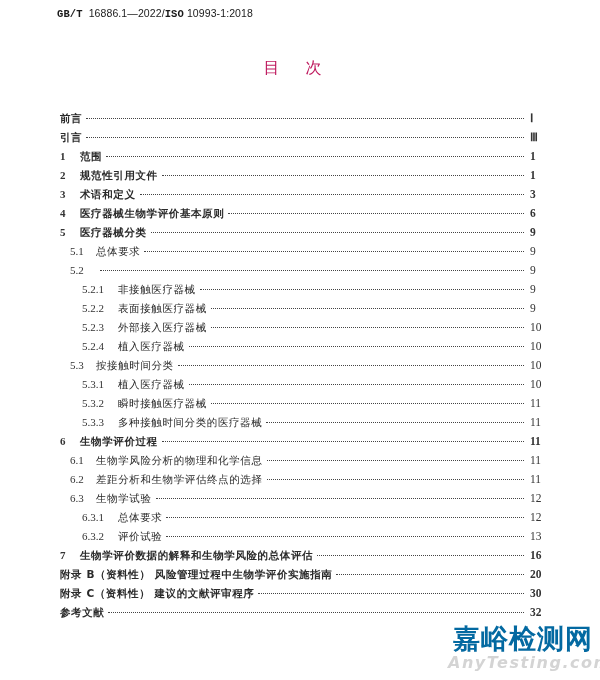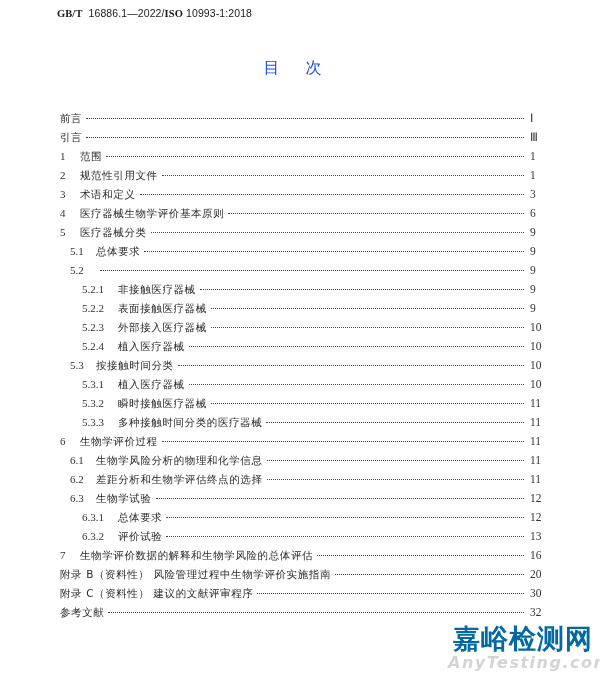--- a/index.html
+++ b/index.html
@@ -19,33 +19,33 @@
       position: absolute;
       left: 57px;
       top: 7px;
       font-size: 10.5px;
       letter-spacing: 0.1px;
       color: #1a1a1a;
       font-family: "Liberation Sans", "DejaVu Sans", sans-serif;
     }
     .doc-header .bold {
       font-weight: bold;
-      font-family: Liberation Serif, serif;
+      font-family: Liberation Mono, monospace;
       margin-top: 48px;
     }
     .title {
       position: absolute;
       left: 0;
       width: 585px;
       top: 58px;
       text-align: center;
       font-family: Liberation Serif, serif;
       font-size: 16px;
       letter-spacing: 0;
-      color: #1d4ed8;
+      color: #be185d;
     }
     .title span.t2 {
       margin-left: 26px;
     }
     .toc {
       position: absolute;
       left: 60px;
       top: 109px;
       width: 486px;
     }
@@ -75,21 +75,21 @@
       transform: translateY(-3px);
       min-width: 10px;
     }
     .row .page {
       font-family: "Liberation Serif", serif;
       font-size: 11.5px;
       color: #333;
       min-width: 16px;
       text-align: left;
     }
-    .lvl0 { padding-left: 0; }
+    .lvl0 { padding-left: 0; font-weight: bold; }
     .lvl1 { padding-left: 10px; }
     .lvl2 { padding-left: 22px; }
     .lvl0 .num { width: 20px; display: inline-block; }
     .lvl1 .num { width: 26px; display: inline-block; }
     .lvl2 .num { width: 36px; display: inline-block; }
     .watermark {
       position: absolute;
       left: 448px;
       top: 624px;
       width: 150px;

